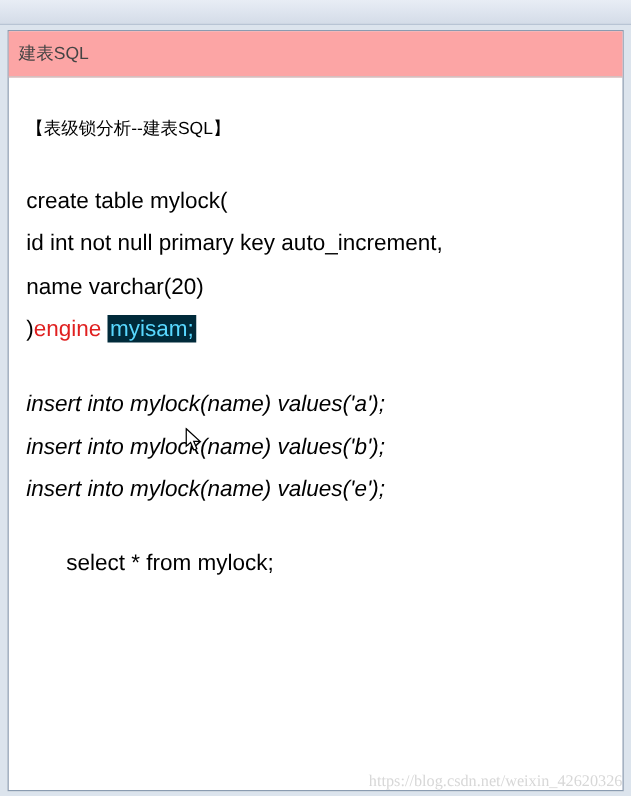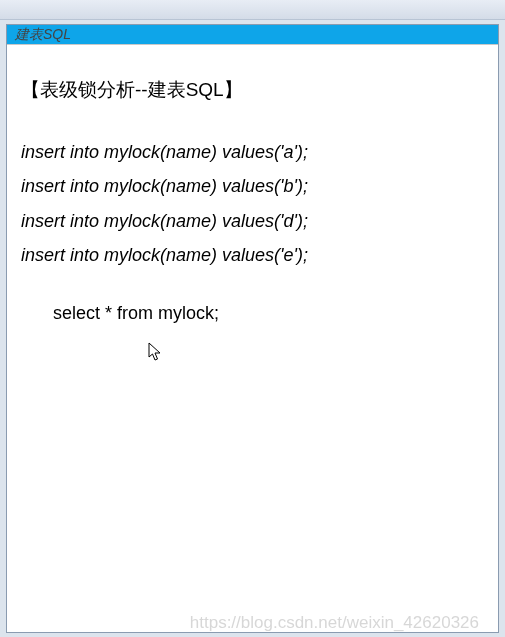--- a/index.html
+++ b/index.html
@@ -16,40 +16,39 @@
       background: linear-gradient(to bottom, #e8edf5, #d4dce8);
       border-bottom: 1px solid #b8c4d4;
     }
     .editor-frame {
       margin: 4px 6px 0 6px;
       background: #fff;
       border: 1px solid #8a9bb0;
       height: calc(100% - 28px);
     }
     .tab-bar {
-      height: 20px;
+      height: 37px;
       border-bottom: 1px solid #c8c8c8;
       display: flex;
       align-items: center;
       padding: 0 8px;
-      background: #0ea5e9;
-      font-style: italic;
+      background: #fca5a5;
     }
     .tab-label {
       font-size: 14px;
       color: #444;
     }
     .content {
       padding: 28px 14px 10px 14px;
       font-size: 18px;
       color: #000;
       line-height: 1.8;
     }
     .title-line {
-      font-size: 19px;
+      font-size: 14px;
       margin-bottom: 28px;
     }
     .sql-block {
       margin-bottom: 26px;
     }
     .sql-block .line {
       line-height: 1.9;
     }
     .insert-block {
       margin-bottom: 24px;
@@ -72,45 +71,52 @@
     }
     .cursor-arrow {
       position: absolute;
       left: 148px;
       top: 342px;
       pointer-events: none;
     }
     .watermark {
       position: absolute;
       bottom: 4px;
-      right: 26px;
-      font-size: 17px;
+      right: 7px;
+      font-size: 13px;
       color: rgba(150,150,150,0.38);
-      font-family: Liberation Sans, sans-serif;
+      font-family: Liberation Serif, serif;
     }
   </style>
 </head>
 <body>
 
 <div class="toolbar-strip"></div>
 
 <div class="editor-frame">
   <div class="tab-bar">
     <span class="tab-label">建表SQL</span>
   </div>
 
   <div class="content">
 
     <div class="title-line">【表级锁分析--建表SQL】</div>
 
+    <div class="sql-block">
+      <div class="line">create table mylock(</div>
+      <div class="line"> id int not null primary key auto_increment,</div>
+      <div class="line"> name varchar(20)</div>
+      <div class="line">
+        <span>)</span><span class="kw-red">engine </span><span class="highlight-sel">myisam;</span>
+      </div>
+    </div>
 
     <div class="insert-block">
       <div class="line">insert into mylock(name) values('a');</div>
       <div class="line">insert into mylock(name) values('b');</div>
-      <div class="line">insert into mylock(name) values('d');</div>
       <div class="line">insert into mylock(name) values('e');</div>
     </div>
 
     <div class="select-block">
       <div class="line">select * from mylock;</div>
     </div>
 
   </div>
 </div>
 

